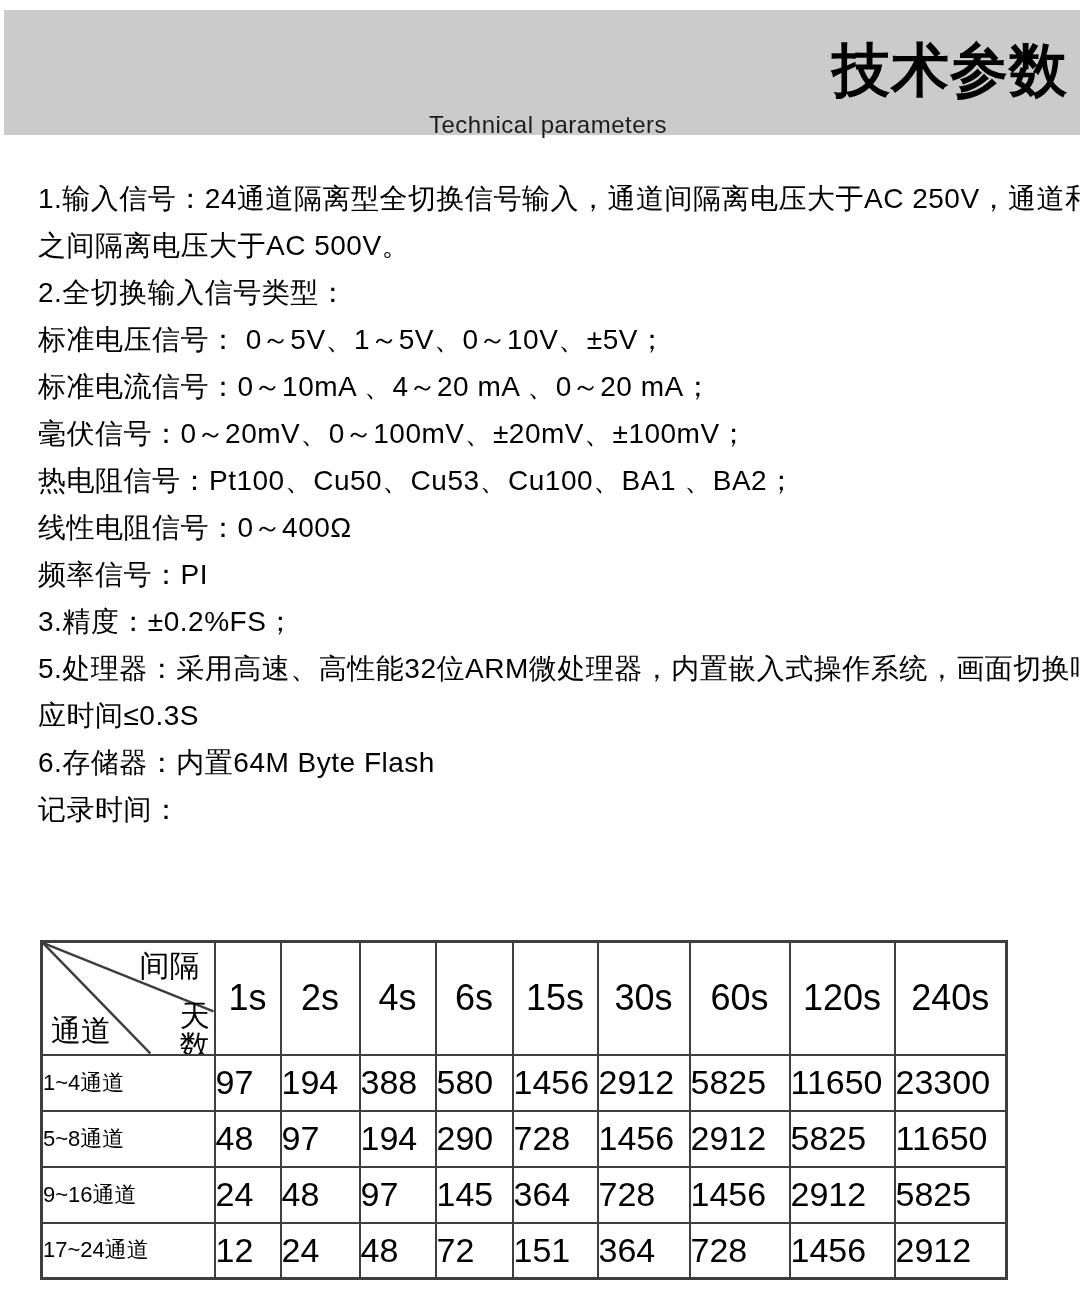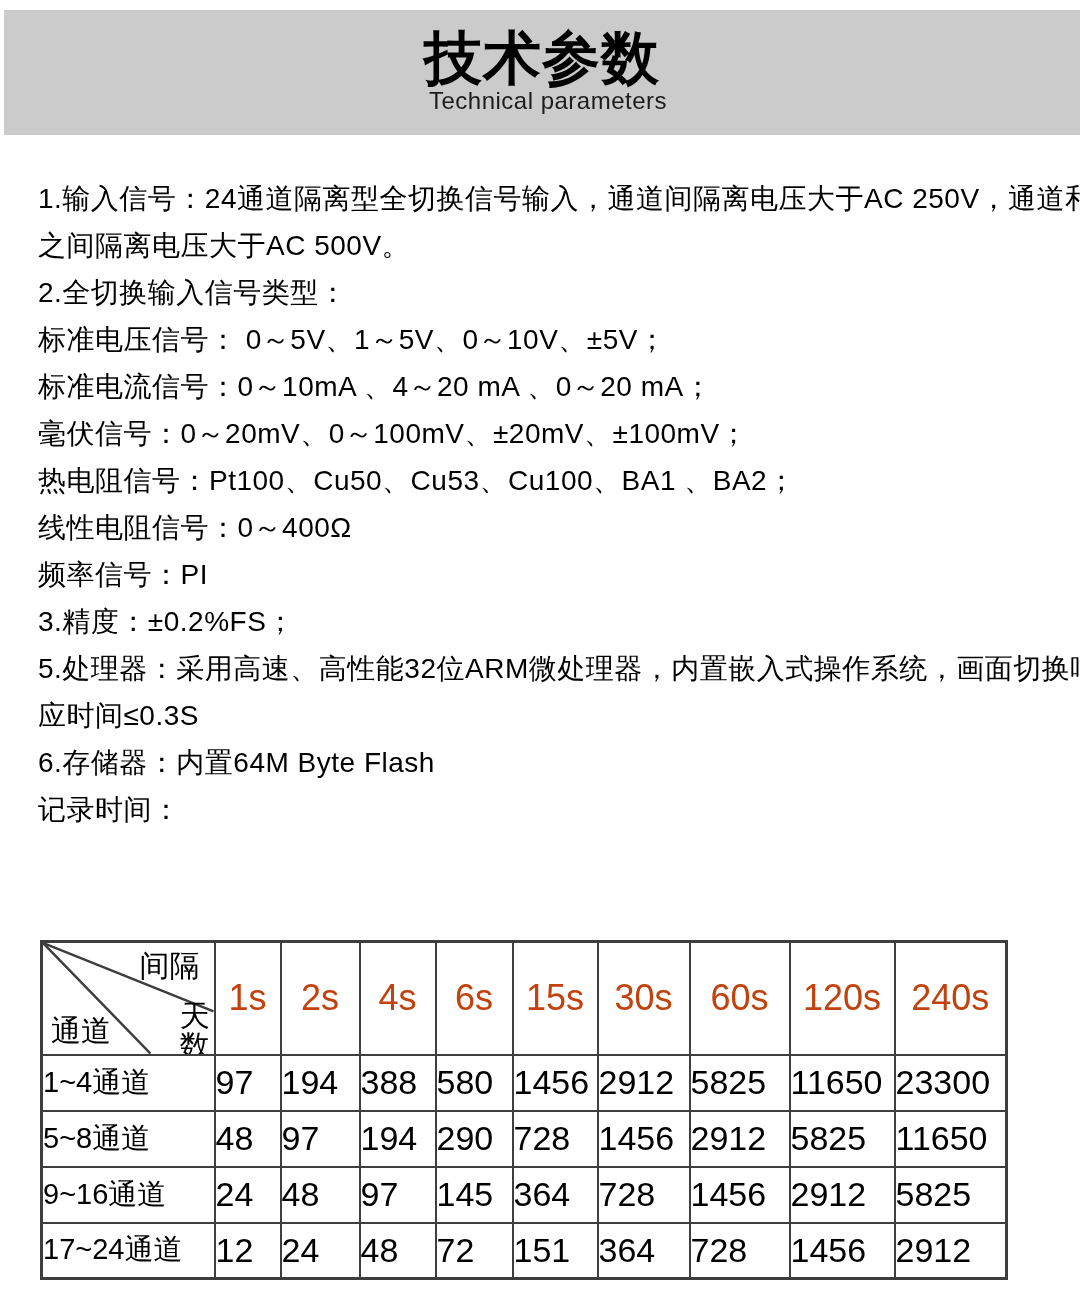--- a/index.html
+++ b/index.html
@@ -12,23 +12,23 @@
   }
   .page { position:relative; width:1080px; height:1297px; }
 
   
   .banner {
     position:absolute; left:4px; top:10px; width:1076px; height:125px;
     background:#cbcbcb;
     text-align:center;
   }
   .banner h1 {
-    margin:0; padding-top:18px;
+    margin:12px; padding-top:18px;
     font-size:58px; font-weight:700; line-height:1.05;
-    letter-spacing:1px; color:#000;
+    letter-spacing:1px; color:#000;text-align:right;
   }
   .banner .subtitle {
     margin-top:-2px;
     font-size:24px; font-weight:400; color:#1c1c1c;
     letter-spacing:0.5px;
     margin-left:12px;
   }
 
   
   .content {
@@ -47,23 +47,23 @@
     border:3px solid #3e3e3e;
     background:#fff;
   }
   table.record th, table.record td {
     border:2px solid #3e3e3e;
     padding:0;
     overflow:hidden;
   }
   thead tr { height:113px; }
   tbody tr { height:56px; }
-  th.interval { font-size:36px; font-weight:400; text-align:center; color:#c2410c; }
+  th.interval { font-size:36px; font-weight:400; text-align:center; color:#000000; }
   td.num      { font-size:34px; text-align:left; color:#000; }
-  td.rowlabel { font-size:29px; text-align:left; padding-left:8px; color:#000; }
+  td.rowlabel { font-size:22px; text-align:left; padding-left:8px; color:#000; }
 
   th.corner { position:relative; }
   th.corner svg { position:absolute; left:0; top:0; width:100%; height:100%; }
   th.corner span { position:absolute; font-size:30px; font-weight:400; line-height:1; }
   .c-interval { top:8px;  right:14px; }
   .c-days     { top:58px; left:88px;margin-left:45px;  }
   .c-channel  { bottom:8px; left:8px; }
 </style>
 </head>
 <body>

